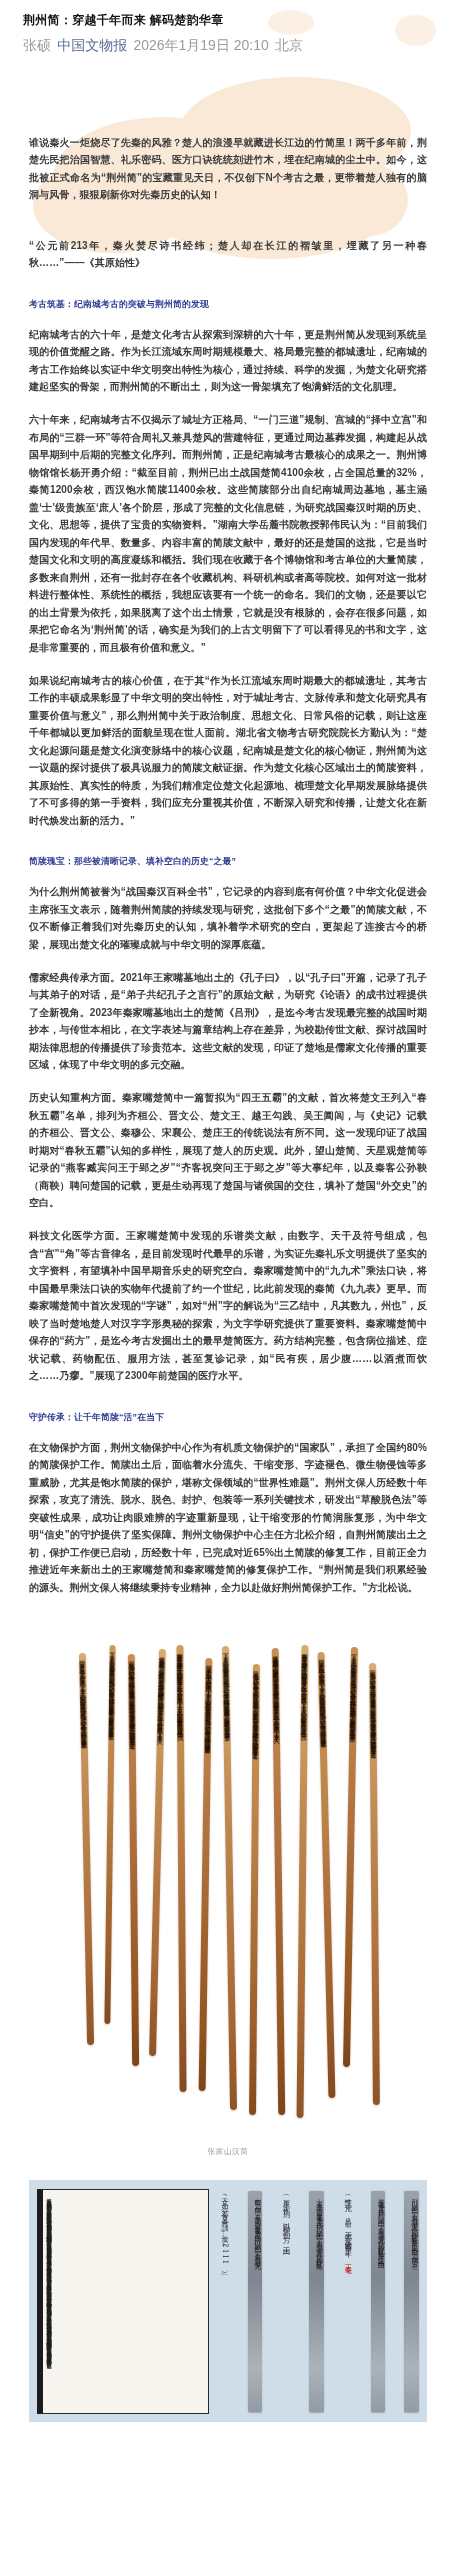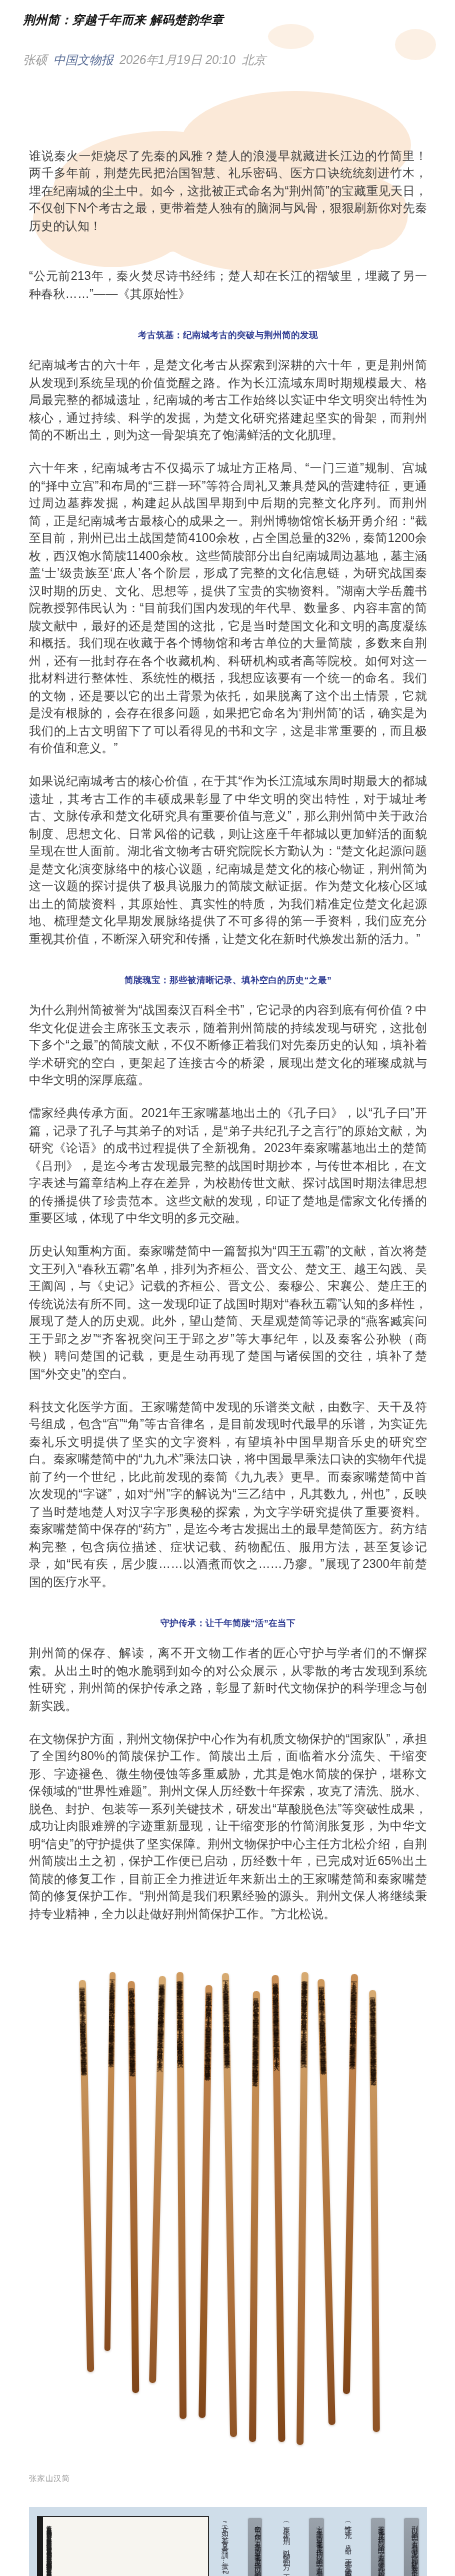--- a/index.html
+++ b/index.html
@@ -1,45 +1,45 @@
 <!DOCTYPE html>
 <html style="font-size:8.2px"><head>
 <meta charset="utf-8">
 <style>
   html,body{margin:0;padding:0;background:#ffffff;}
   .page{position:relative;width:455px;height:3298px;overflow:hidden;background:#fff;
         font-family:"Liberation Sans","DejaVu Sans",sans-serif;}
-  .head-wrap{padding:12.4px 23px 0 23px;font-style:italic;}
+  .head-wrap{padding:12.4px 23px 0 23px;}
   h1.title{margin:0;font-size:12px;line-height:1.45;color:#141414;font-weight:bold;letter-spacing:0.3px;}
-  .meta{margin-top:22px;font-size:12px;color:#9b9b9b;display:flex;gap:6.2px;align-items:flex-end;}
+  .meta{margin-top:7px;font-size:14px;color:#9b9b9b;display:flex;gap:6.2px;align-items:flex-end;}
   .meta .src{color:#576b95;text-decoration:none;cursor:pointer;}
   .content{padding:0 28px 0 29px;}
   
   .hero{position:relative;margin-top:32px;padding:47px 0 17.5px;}
   .blob{position:absolute;background:#fbe9d8;border-radius:50%;}
   .b1{left:38%;top:-9.3px;width:58%;height:108px;}
   .b2{left:6%;top:30px;width:56%;height:121px;}
   .b3{left:30%;top:61px;width:62%;height:111px;}
   .b4{left:1%;top:71px;width:40%;height:95px;}
   .b5{left:76%;top:77px;width:77px;height:72px;}
   .b6{left:60%;top:-77px;width:46px;height:25px;opacity:.7;}
   .b7{left:92%;top:-72px;width:41px;height:31px;opacity:.7;}
-  .p{position:relative;z-index:1;font-size:12px;line-height:17.5px;color:#3c3c3c;
-     text-align:justify;margin:15.5px 0;letter-spacing:0.1px;}
+  .p{position:relative;z-index:1;font-size:10px;line-height:17.5px;color:#3c3c3c;
+     text-align:justify;margin:15.5px 0;letter-spacing:0.1px;font-weight:bold;}
   .hero .p{margin:0;}
-  .section-h{font-size:8.8px;line-height:12.4px;font-weight:bold;color:#2f3c92;margin:26px 0 9.3px;letter-spacing:0.2px;text-align:center;}
+  .section-h{font-size:8.8px;line-height:12.4px;font-weight:bold;color:#2f3c92;margin:26px 0 9.3px;letter-spacing:0.2px;}
   
   .fig{margin:0;}
   .fig1{margin-top:49px;height:489px;position:relative;display:flex;justify-content:space-between;
         align-items:flex-start;padding:0 49px 0 54px;background:#fff;}
   .slip{border-radius:4.1px;position:relative;overflow:hidden;box-shadow:0 1px 2.1px rgba(90,50,20,.25);}
   .slip .ink{position:absolute;top:3.1px;left:0;width:100%;height:96%;writing-mode:vertical-rl;
              font-size:5.7px;line-height:6.7px;letter-spacing:1.5px;color:rgba(25,12,4,.82);
              font-weight:bold;filter:blur(0.2px);overflow:hidden;}
-  figcaption{ color:#9b9b9b;font-size:7.7px;margin-top:13.4px;letter-spacing:0.5px;}
+  figcaption{ text-align:center;color:#9b9b9b;font-size:7.7px;margin-top:13.4px;letter-spacing:0.5px;}
   
   .fig2{margin-top:23px;}
   .fig2-panel{height:242px;background:#cfdde9;display:flex;gap:10.3px;padding:8.2px 8.2px;box-sizing:border-box;}
   .fig2-left{width:45%;display:flex;flex-direction:column;}
   .classic-box{flex:1;background:#f7f5f0;border:1px solid #2a2a2a;border-left:6.2px solid #1b1b1b;
                padding:4.1px 3.1px;overflow:hidden;}
   .classic-text{writing-mode:vertical-rl;height:100%;font-family:"Liberation Serif","DejaVu Serif",serif;
                 font-size:5.2px;line-height:6.2px;color:#1c1c1c;letter-spacing:0.5px;}
   .fig2-right{flex:1;display:flex;justify-content:space-between;align-items:stretch;padding:2.1px 0;}
   .trans-col{writing-mode:vertical-rl;font-family:"Liberation Serif","DejaVu Serif",serif;
@@ -87,21 +87,20 @@
     <p class="p">六十年来，纪南城考古不仅揭示了城址方正格局、“一门三道”规制、宫城的“择中立宫”和布局的“三群一环”等符合周礼又兼具楚风的营建特征，更通过周边墓葬发掘，构建起从战国早期到中后期的完整文化序列。而荆州简，正是纪南城考古最核心的成果之一。荆州博物馆馆长杨开勇介绍：“截至目前，荆州已出土战国楚简4100余枚，占全国总量的32%，秦简1200余枚，西汉饱水简牍11400余枚。这些简牍部分出自纪南城周边墓地，墓主涵盖‘士’级贵族至‘庶人’各个阶层，形成了完整的文化信息链，为研究战国秦汉时期的历史、文化、思想等，提供了宝贵的实物资料。”湖南大学岳麓书院教授郭伟民认为：“目前我们国内发现的年代早、数量多、内容丰富的简牍文献中，最好的还是楚国的这批，它是当时楚国文化和文明的高度凝练和概括。我们现在收藏于各个博物馆和考古单位的大量简牍，多数来自荆州，还有一批封存在各个收藏机构、科研机构或者高等院校。如何对这一批材料进行整体性、系统性的概括，我想应该要有一个统一的命名。我们的文物，还是要以它的出土背景为依托，如果脱离了这个出土情景，它就是没有根脉的，会存在很多问题，如果把它命名为‘荆州简’的话，确实是为我们的上古文明留下了可以看得见的书和文字，这是非常重要的，而且极有价值和意义。”</p>
     <p class="p">如果说纪南城考古的核心价值，在于其“作为长江流域东周时期最大的都城遗址，其考古工作的丰硕成果彰显了中华文明的突出特性，对于城址考古、文脉传承和楚文化研究具有重要价值与意义”，那么荆州简中关于政治制度、思想文化、日常风俗的记载，则让这座千年都城以更加鲜活的面貌呈现在世人面前。湖北省文物考古研究院院长方勤认为：“楚文化起源问题是楚文化演变脉络中的核心议题，纪南城是楚文化的核心物证，荆州简为这一议题的探讨提供了极具说服力的简牍文献证据。作为楚文化核心区域出土的简牍资料，其原始性、真实性的特质，为我们精准定位楚文化起源地、梳理楚文化早期发展脉络提供了不可多得的第一手资料，我们应充分重视其价值，不断深入研究和传播，让楚文化在新时代焕发出新的活力。”</p>
 
     <h2 class="section-h">简牍瑰宝：那些被清晰记录、填补空白的历史“之最”</h2>
     <p class="p">为什么荆州简被誉为“战国秦汉百科全书”，它记录的内容到底有何价值？中华文化促进会主席张玉文表示，随着荆州简牍的持续发现与研究，这批创下多个“之最”的简牍文献，不仅不断修正着我们对先秦历史的认知，填补着学术研究的空白，更架起了连接古今的桥梁，展现出楚文化的璀璨成就与中华文明的深厚底蕴。</p>
     <p class="p">儒家经典传承方面。2021年王家嘴墓地出土的《孔子曰》，以“孔子曰”开篇，记录了孔子与其弟子的对话，是“弟子共纪孔子之言行”的原始文献，为研究《论语》的成书过程提供了全新视角。2023年秦家嘴墓地出土的楚简《吕刑》，是迄今考古发现最完整的战国时期抄本，与传世本相比，在文字表述与篇章结构上存在差异，为校勘传世文献、探讨战国时期法律思想的传播提供了珍贵范本。这些文献的发现，印证了楚地是儒家文化传播的重要区域，体现了中华文明的多元交融。</p>
     <p class="p">历史认知重构方面。秦家嘴楚简中一篇暂拟为“四王五霸”的文献，首次将楚文王列入“春秋五霸”名单，排列为齐桓公、晋文公、楚文王、越王勾践、吴王阖闾，与《史记》记载的齐桓公、晋文公、秦穆公、宋襄公、楚庄王的传统说法有所不同。这一发现印证了战国时期对“春秋五霸”认知的多样性，展现了楚人的历史观。此外，望山楚简、天星观楚简等记录的“燕客臧宾问王于郢之岁”“齐客祝突问王于郢之岁”等大事纪年，以及秦客公孙鞅（商鞅）聘问楚国的记载，更是生动再现了楚国与诸侯国的交往，填补了楚国“外交史”的空白。</p>
     <p class="p">科技文化医学方面。王家嘴楚简中发现的乐谱类文献，由数字、天干及符号组成，包含“宫”“角”等古音律名，是目前发现时代最早的乐谱，为实证先秦礼乐文明提供了坚实的文字资料，有望填补中国早期音乐史的研究空白。秦家嘴楚简中的“九九术”乘法口诀，将中国最早乘法口诀的实物年代提前了约一个世纪，比此前发现的秦简《九九表》更早。而秦家嘴楚简中首次发现的“字谜”，如对“州”字的解说为“三乙结中，凡其数九，州也”，反映了当时楚地楚人对汉字字形奥秘的探索，为文字学研究提供了重要资料。秦家嘴楚简中保存的“药方”，是迄今考古发掘出土的最早楚简医方。药方结构完整，包含病位描述、症状记载、药物配伍、服用方法，甚至复诊记录，如“民有疾，居少腹……以酒煮而饮之……乃瘳。”展现了2300年前楚国的医疗水平。</p>
 
     <h2 class="section-h">守护传承：让千年简牍“活”在当下</h2>
-    <p class="p">荆州简的保存、解读，离不开文物工作者的匠心守护与学者们的不懈探索。从出土时的饱水脆弱到如今的对公众展示，从零散的考古发现到系统性研究，荆州简的保护传承之路，彰显了新时代文物保护的科学理念与创新实践。</p>
     <p class="p">在文物保护方面，荆州文物保护中心作为有机质文物保护的“国家队”，承担了全国约80%的简牍保护工作。简牍出土后，面临着水分流失、干缩变形、字迹褪色、微生物侵蚀等多重威胁，尤其是饱水简牍的保护，堪称文保领域的“世界性难题”。荆州文保人历经数十年探索，攻克了清洗、脱水、脱色、封护、包装等一系列关键技术，研发出“草酸脱色法”等突破性成果，成功让肉眼难辨的字迹重新显现，让干缩变形的竹简润胀复形，为中华文明“信史”的守护提供了坚实保障。荆州文物保护中心主任方北松介绍，自荆州简牍出土之初，保护工作便已启动，历经数十年，已完成对近65%出土简牍的修复工作，目前正全力推进近年来新出土的王家嘴楚简和秦家嘴楚简的修复保护工作。“荆州简是我们积累经验的源头。荆州文保人将继续秉持专业精神，全力以赴做好荆州简保护工作。”方北松说。</p>
 
     <figure class="fig">
       <div class="fig1" id="fig1-slips">
           <div class="slip" style="width: 6.7px; height: 392px; margin-top: 8.2px; transform: rotate(-1.2deg); background: linear-gradient(rgb(215, 171, 114), rgb(192, 138, 82) 35%, rgb(170, 108, 56) 75%, rgb(143, 84, 38));">
             <span class="ink">曰王事之命以年十亯自行有大侯甲子上下卜禾月人心不同義壬申米酉晨巳吉少司馬既尹戊辰己所為金冊立占城郢楚江漢秋春歲客</span>
           </div>
           <div class="slip" style="width: 6.2px; height: 379px; margin-top: 0px; transform: rotate(0.8deg); background: linear-gradient(rgb(207, 154, 94), rgb(185, 127, 69) 40%, rgb(156, 95, 45) 80%, rgb(132, 73, 30));">
             <span class="ink">下卜禾月人心不同義壬申米酉晨巳吉少司馬既尹戊辰己所為金冊立占城郢楚江漢秋春歲客問于乃疾酒飲瘳民刑法書文字簡牘竹木</span>
           </div>

